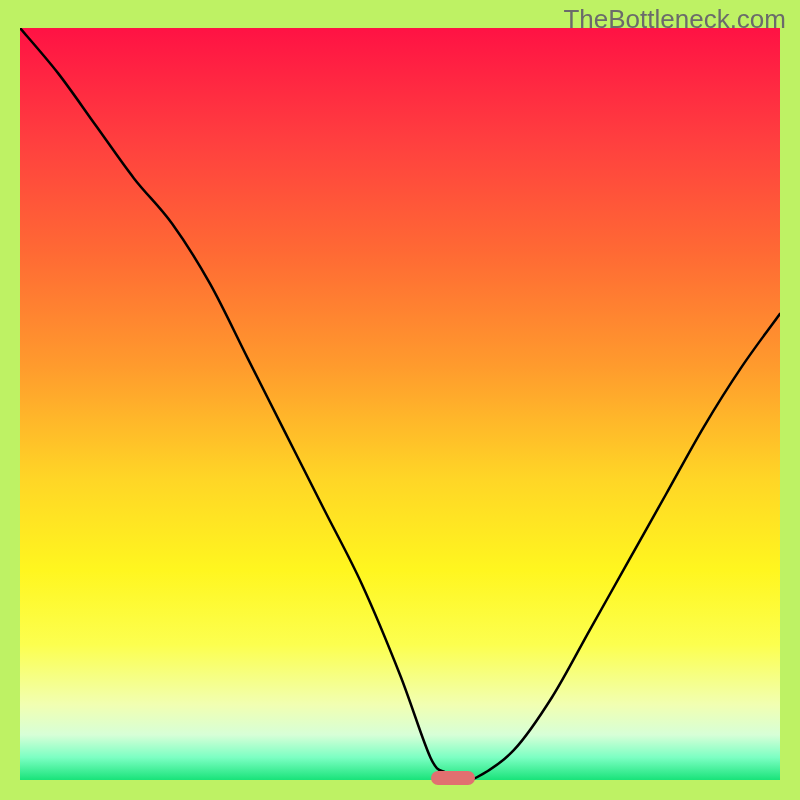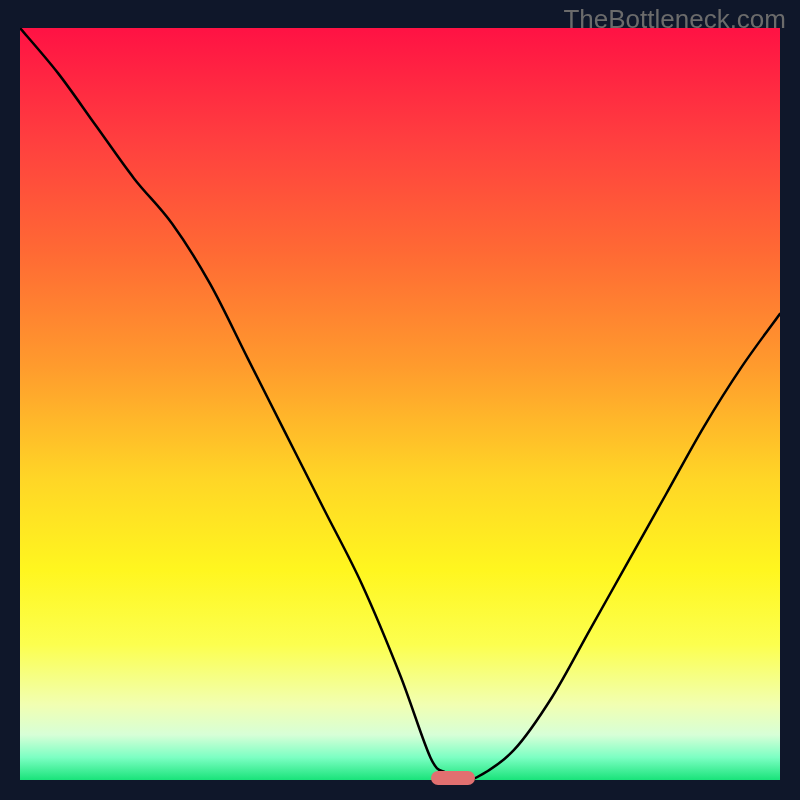--- a/index.html
+++ b/index.html
@@ -7,21 +7,21 @@
     padding: 0;
     width: 800px;
     height: 800px;
     background: #000;
     overflow: hidden;
   }
   .frame {
     position: relative;
     width: 800px;
     height: 800px;
-    background: #0f172a;
+    background: #bef264;
   }
   .watermark {
     position: absolute;
     top: 4px;
     right: 14px;
     font-family: Arial, Helvetica, sans-serif;
     font-size: 26px;
     color: #6b6b6b;
     letter-spacing: 0px;
     z-index: 10;

